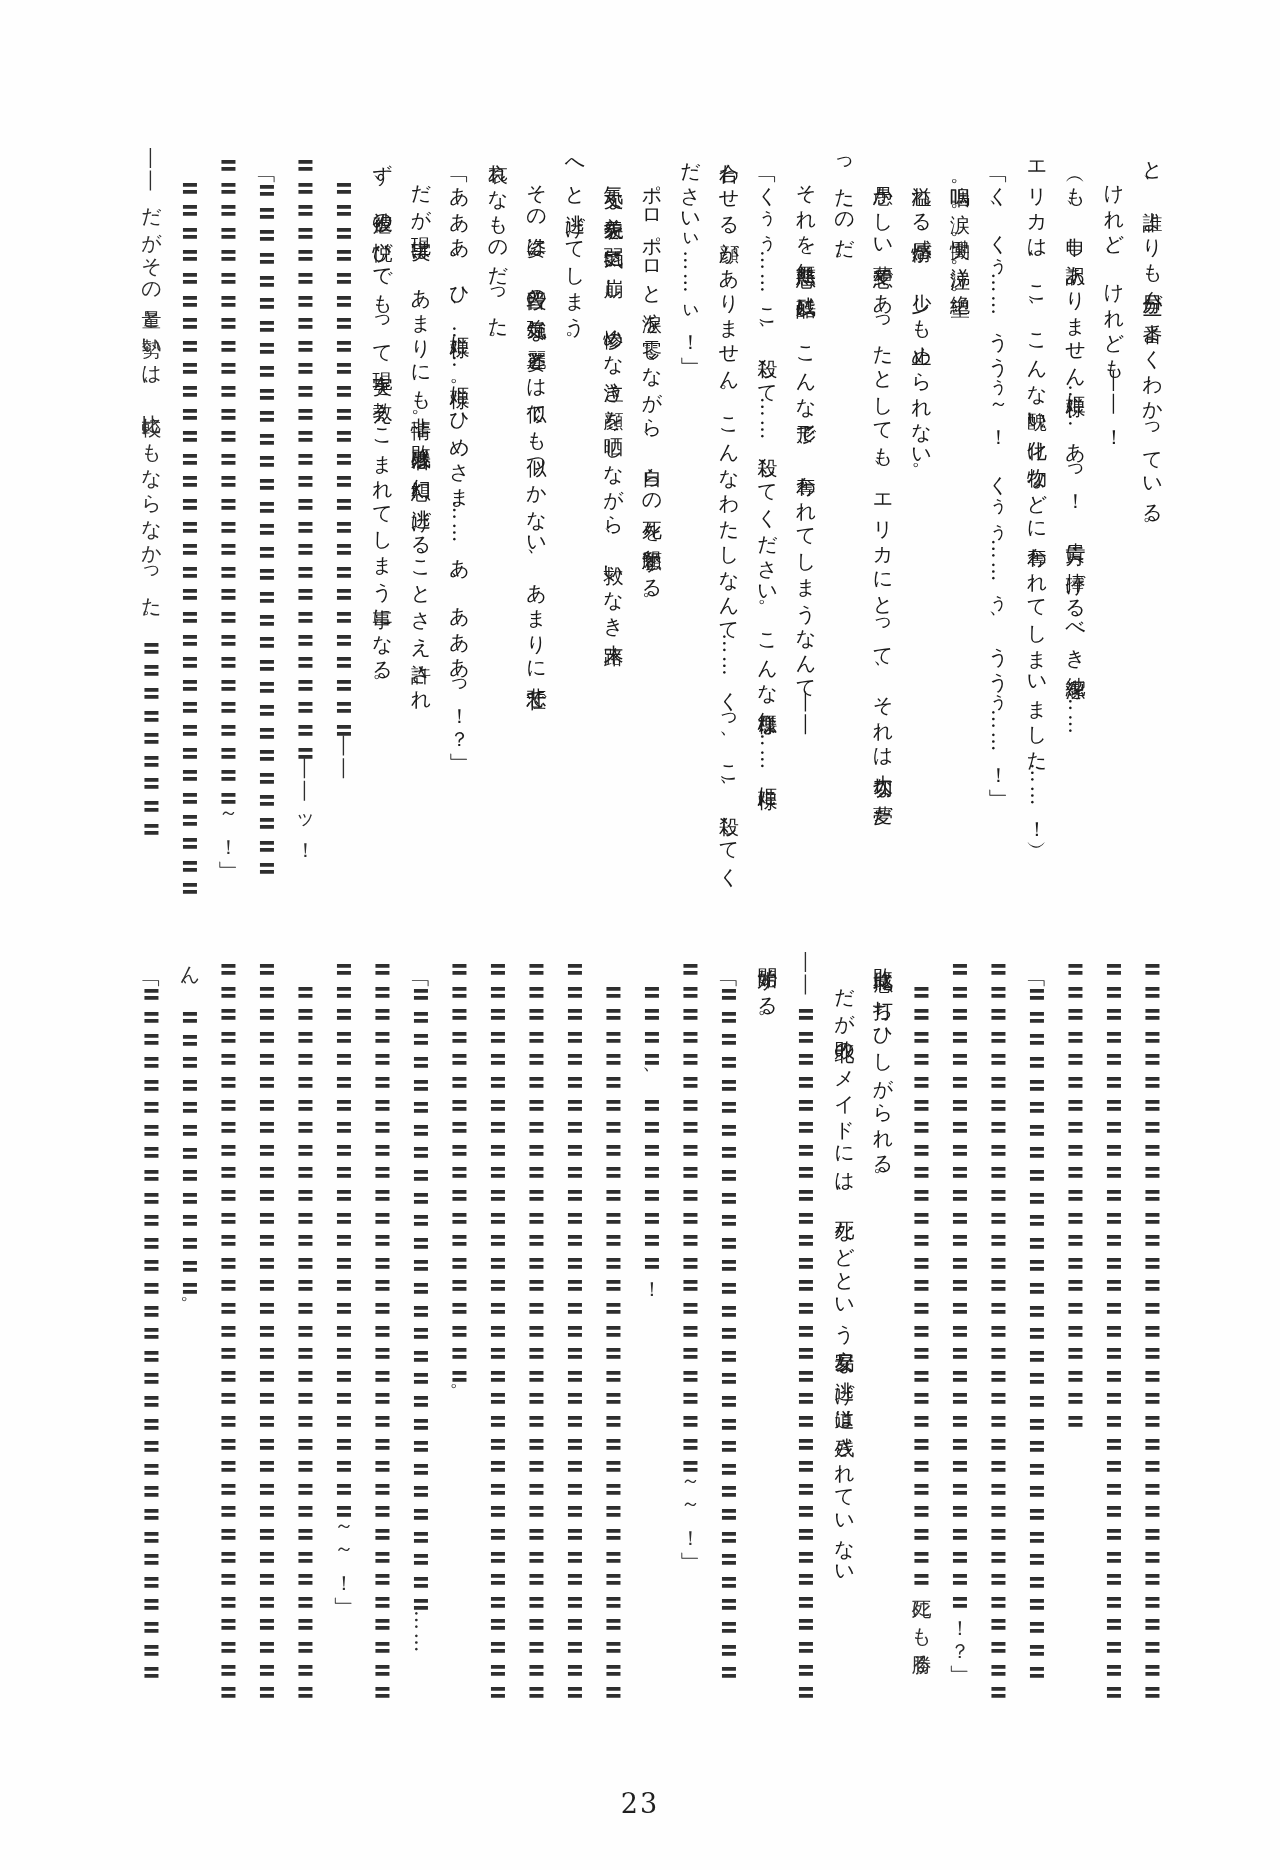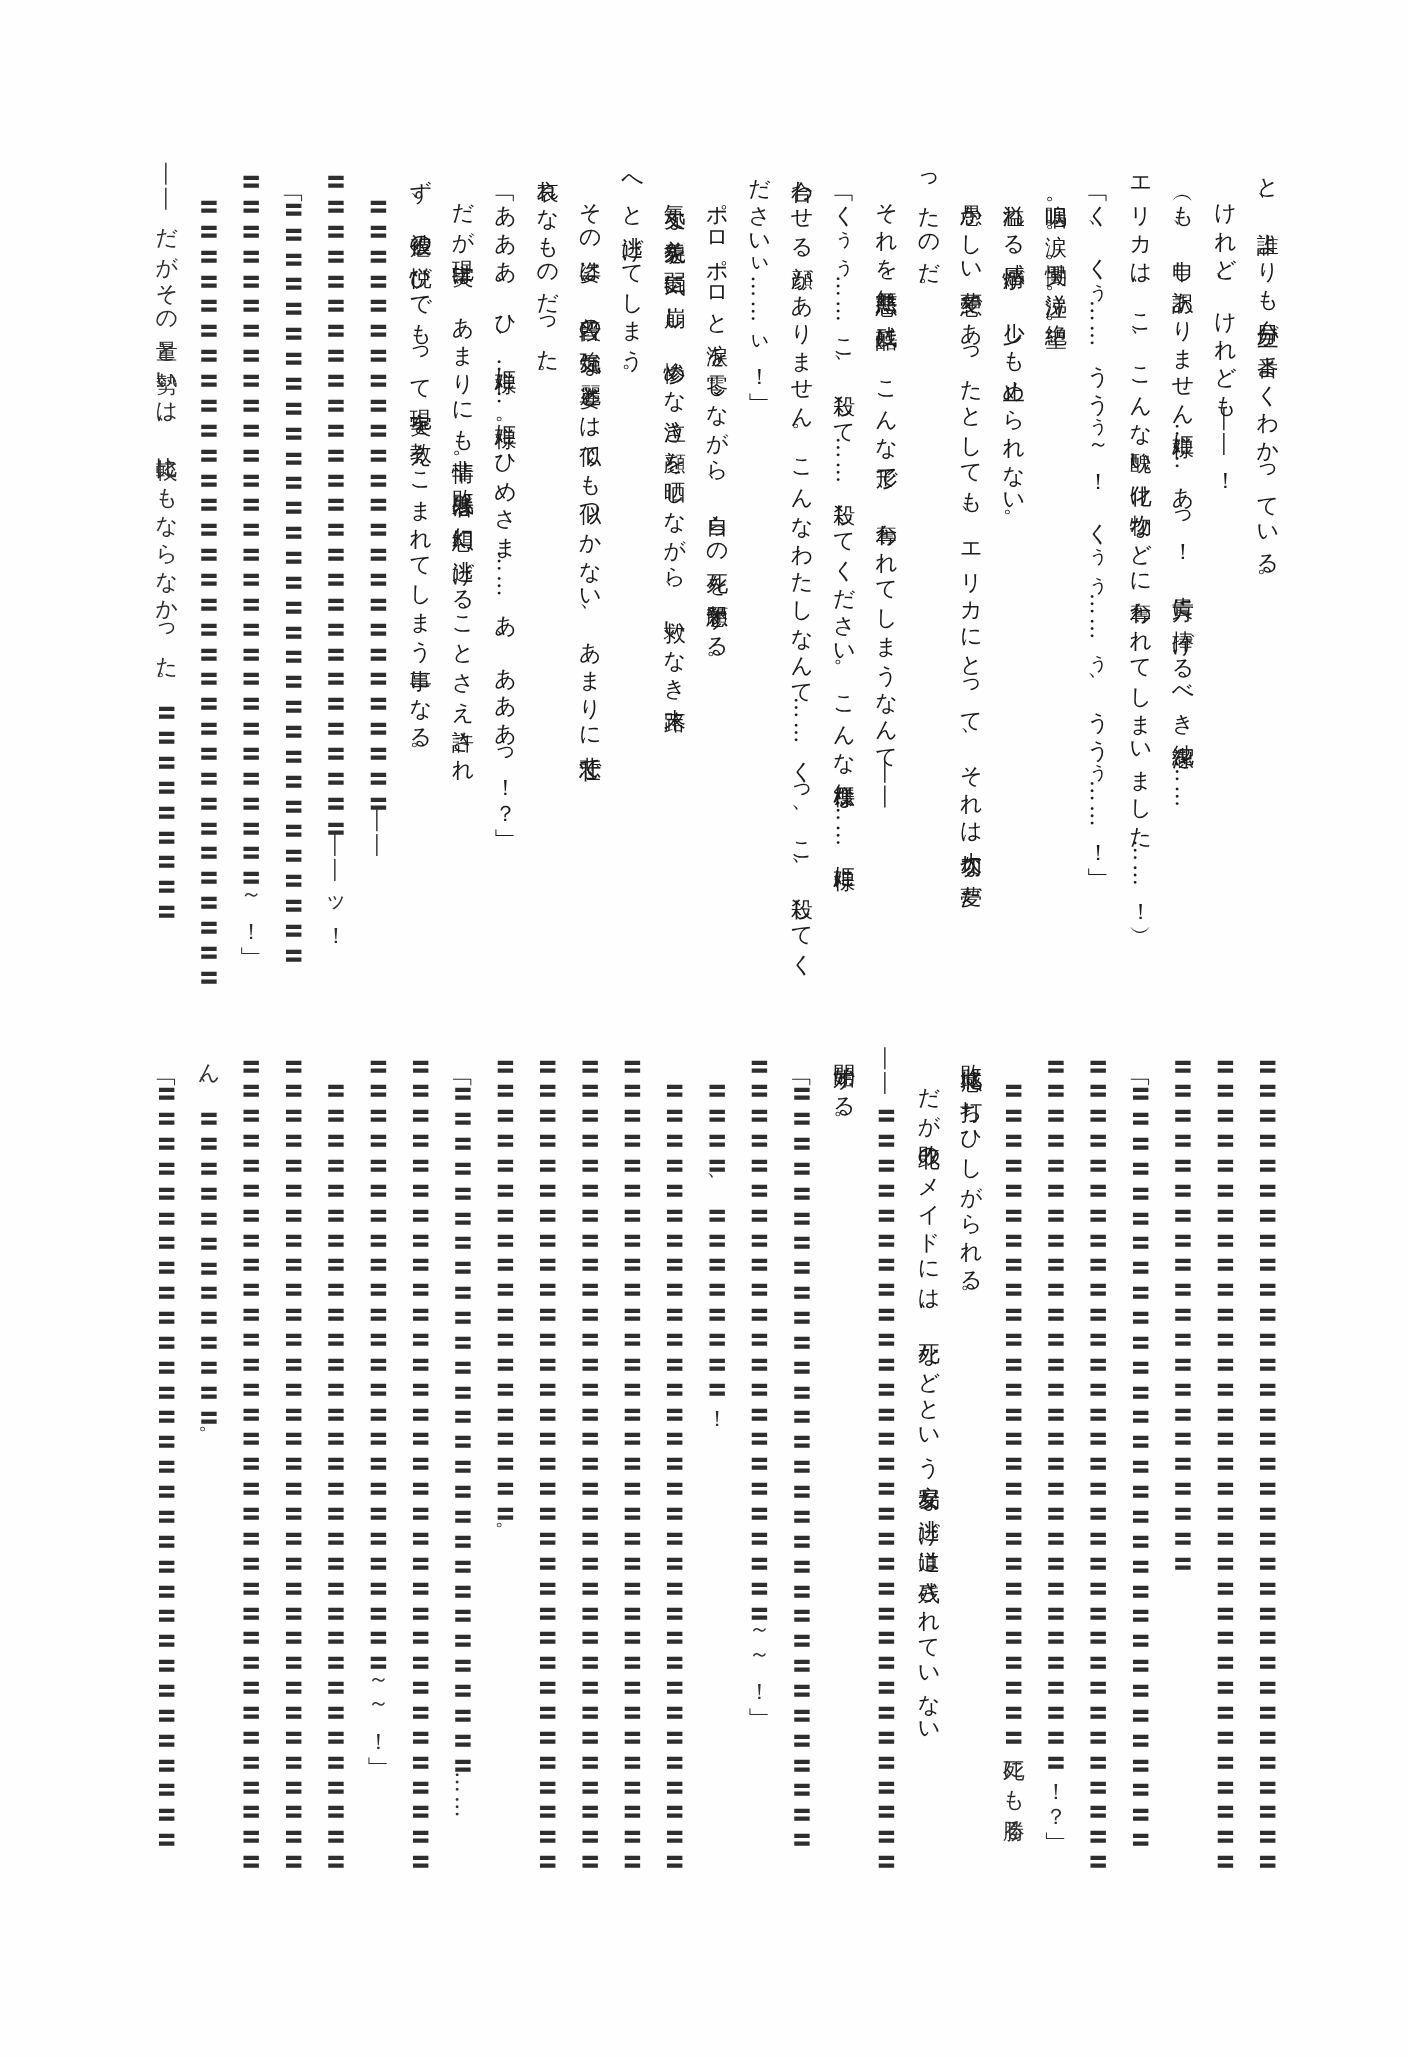--- a/index.html
+++ b/index.html
@@ -50,13 +50,14 @@
     letter-spacing: 2px;
     color: #1f1f1f;
   }
 </style>
 </head>
 <body>
 
 <div class="page">
   <div id="top-block" class="vblock"><div class="tcol">と、誰よりも自分が一番よくわかっている。</div><div class="tcol">　けれど、けれども――！</div><div class="tcol">　（も、申し訳ありません姫様……あっ！　貴方に捧げるべき純潔を……</div><div class="tcol">エリカは、こ、こんな醜い化け物などに奪われてしまいました……！）</div><div class="tcol">　「く、くぅ……ううぅ～！　くぅぅ……ぅ、ううぅ……！」</div><div class="tcol">　嗚咽。涙。慟哭。涕泣。絶望。</div><div class="tcol">　溢れる感情が、少しも止められない。</div><div class="tcol">　愚かしい夢想であったとしても、エリカにとって、それは大切な夢だ</div><div class="tcol">ったのだ。</div><div class="tcol">　それを無慈悲に残酷に、こんな形で、奪われてしまうなんて――</div><div class="tcol">　「くぅぅ……こ、殺して……殺してください。こんな無様な……姫様に</div><div class="tcol">合わせる顔がありません。こんなわたしなんて……くっ、こ、殺してく</div><div class="tcol">ださいぃ……ぃ！」</div><div class="tcol">　ポロポロと涙を零しながら、自らの死を懇願する。</div><div class="tcol">　気丈な美貌を弱気に崩し、惨めな泣き顔を晒しながら、救いなき末路</div><div class="tcol">へと逃げてしまう。</div><div class="tcol">　その姿は、普段の強気な麗姿とは似ても似つかない、あまりに悲壮で</div><div class="tcol">哀れなものだった。</div><div class="tcol">　「あああ、ひ、姫様……姫様。ひめさま……あ、あああっ！？」</div><div class="tcol">　だが現実は、あまりにも非情。敗残者は幻想に逃げることさえ許され</div><div class="tcol">ず、被虐の悦びでもって現実を教えこまれてしまう事になる。</div><div class="tcol redacted">　〓〓〓〓〓〓〓〓〓〓〓〓〓〓〓〓〓〓〓〓〓〓〓〓〓――</div><div class="tcol redacted">〓〓〓〓〓〓〓〓〓〓〓〓〓〓〓〓〓〓〓〓〓〓〓〓〓〓〓――ッ！</div><div class="tcol redacted">　「〓〓〓〓〓〓〓〓〓〓〓〓〓〓〓〓〓〓〓〓〓〓〓〓〓〓〓〓〓〓〓</div><div class="tcol redacted">〓〓〓〓〓〓〓〓〓〓〓〓〓〓〓〓〓〓〓〓〓〓〓〓〓〓〓〓〓～！」</div><div class="tcol redacted">　〓〓〓〓〓〓〓〓〓〓〓〓〓〓〓〓〓〓〓〓〓〓〓〓〓〓〓〓〓〓〓〓</div><div class="tcol redacted">――だがその量と勢いは、比較にもならなかった。〓〓〓〓〓〓〓〓〓</div></div>
   <div id="bottom-block" class="vblock"><div class="tcol redacted">〓〓〓〓〓〓〓〓〓〓〓〓〓〓〓〓〓〓〓〓〓〓〓〓〓〓〓〓〓〓〓〓〓</div><div class="tcol redacted">〓〓〓〓〓〓〓〓〓〓〓〓〓〓〓〓〓〓〓〓〓〓〓〓〓〓〓〓〓〓〓〓〓</div><div class="tcol redacted">〓〓〓〓〓〓〓〓〓〓〓〓〓〓〓〓〓〓〓〓〓</div><div class="tcol redacted">　「〓〓〓〓〓〓〓〓〓〓〓〓〓〓〓〓〓〓〓〓〓〓〓〓〓〓〓〓〓〓〓</div><div class="tcol redacted">〓〓〓〓〓〓〓〓〓〓〓〓〓〓〓〓〓〓〓〓〓〓〓〓〓〓〓〓〓〓〓〓〓</div><div class="tcol redacted">〓〓〓〓〓〓〓〓〓〓〓〓〓〓〓〓〓〓〓〓〓〓〓〓〓〓〓〓〓！？」</div><div class="tcol redacted">　〓〓〓〓〓〓〓〓〓〓〓〓〓〓〓〓〓〓〓〓〓〓〓〓〓〓〓死にも勝る</div><div class="tcol">敗北感に打ちひしがられる。</div><div class="tcol">　だが敗北のメイドには、死などという安易な逃げ道は残されていない</div><div class="tcol redacted">――〓〓〓〓〓〓〓〓〓〓〓〓〓〓〓〓〓〓〓〓〓〓〓〓〓〓〓〓〓〓〓</div><div class="tcol">開始する。</div><div class="tcol redacted">　「〓〓〓〓〓〓〓〓〓〓〓〓〓〓〓〓〓〓〓〓〓〓〓〓〓〓〓〓〓〓〓</div><div class="tcol redacted">〓〓〓〓〓〓〓〓〓〓〓〓〓〓〓〓〓〓〓〓〓〓〓～～！」</div><div class="tcol redacted">　〓〓〓〓、〓〓〓〓〓〓〓〓！</div><div class="tcol redacted">　〓〓〓〓〓〓〓〓〓〓〓〓〓〓〓〓〓〓〓〓〓〓〓〓〓〓〓〓〓〓〓〓</div><div class="tcol redacted">〓〓〓〓〓〓〓〓〓〓〓〓〓〓〓〓〓〓〓〓〓〓〓〓〓〓〓〓〓〓〓〓〓</div><div class="tcol redacted">〓〓〓〓〓〓〓〓〓〓〓〓〓〓〓〓〓〓〓〓〓〓〓〓〓〓〓〓〓〓〓〓〓</div><div class="tcol redacted">〓〓〓〓〓〓〓〓〓〓〓〓〓〓〓〓〓〓〓〓〓〓〓〓〓〓〓〓〓〓〓〓〓</div><div class="tcol redacted">〓〓〓〓〓〓〓〓〓〓〓〓〓〓〓〓〓〓〓。</div><div class="tcol redacted">　「〓〓〓〓〓〓〓〓〓〓〓〓〓〓〓〓〓〓〓〓〓〓〓〓〓〓〓〓……</div><div class="tcol redacted">〓〓〓〓〓〓〓〓〓〓〓〓〓〓〓〓〓〓〓〓〓〓〓〓〓〓〓〓〓〓〓〓〓</div><div class="tcol redacted">〓〓〓〓〓〓〓〓〓〓〓〓〓〓〓〓〓〓〓〓〓〓〓〓〓～～！」</div><div class="tcol redacted">　〓〓〓〓〓〓〓〓〓〓〓〓〓〓〓〓〓〓〓〓〓〓〓〓〓〓〓〓〓〓〓〓</div><div class="tcol redacted">〓〓〓〓〓〓〓〓〓〓〓〓〓〓〓〓〓〓〓〓〓〓〓〓〓〓〓〓〓〓〓〓〓</div><div class="tcol redacted">〓〓〓〓〓〓〓〓〓〓〓〓〓〓〓〓〓〓〓〓〓〓〓〓〓〓〓〓〓〓〓〓〓</div><div class="tcol redacted">ん、〓〓〓〓〓〓〓〓〓〓〓〓〓。</div><div class="tcol redacted">　「〓〓〓〓〓〓〓〓〓〓〓〓〓〓〓〓〓〓〓〓〓〓〓〓〓〓〓〓〓〓〓</div></div>
+  <div class="page-num">23</div>
 </div>
 
 </body></html>

